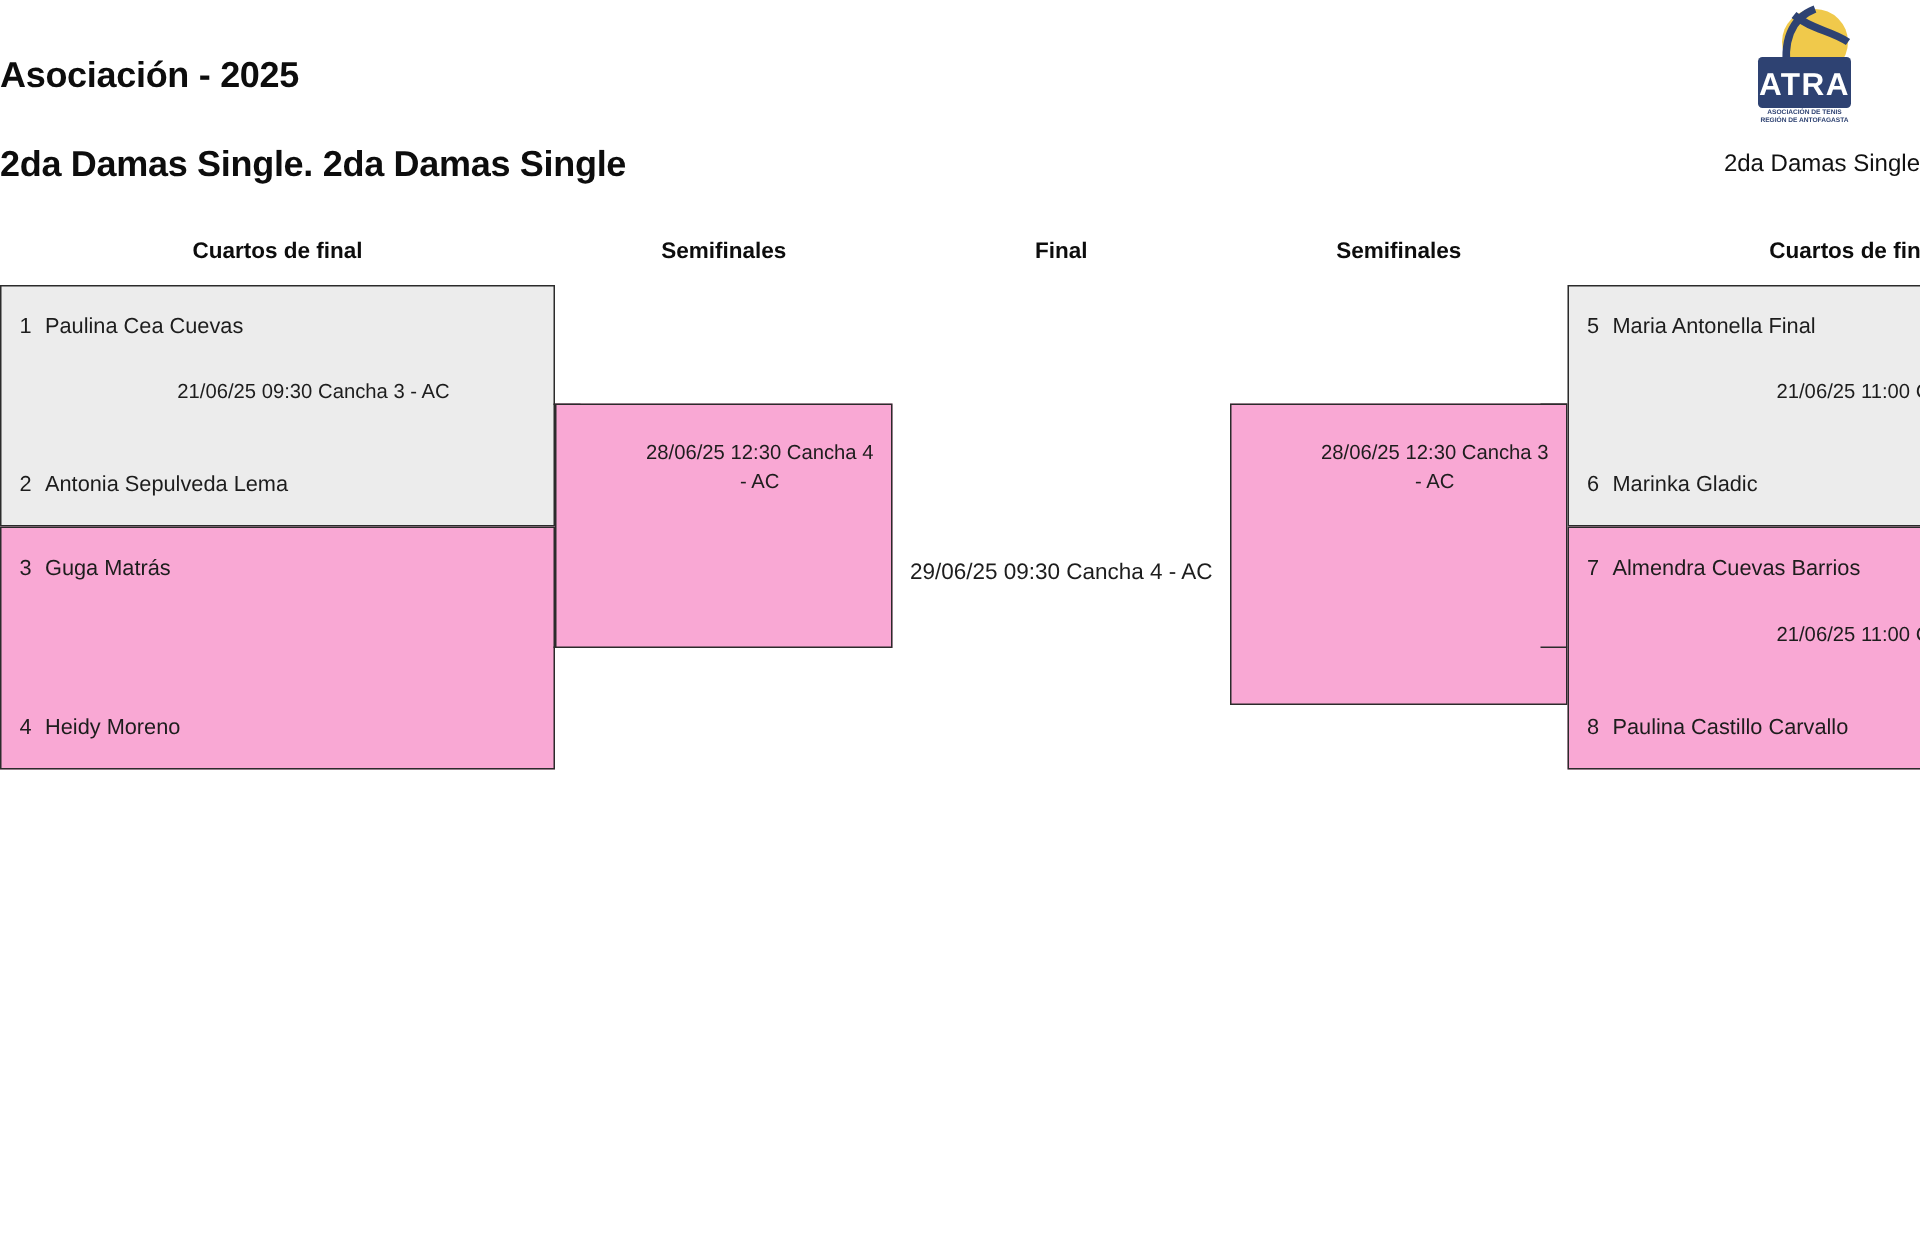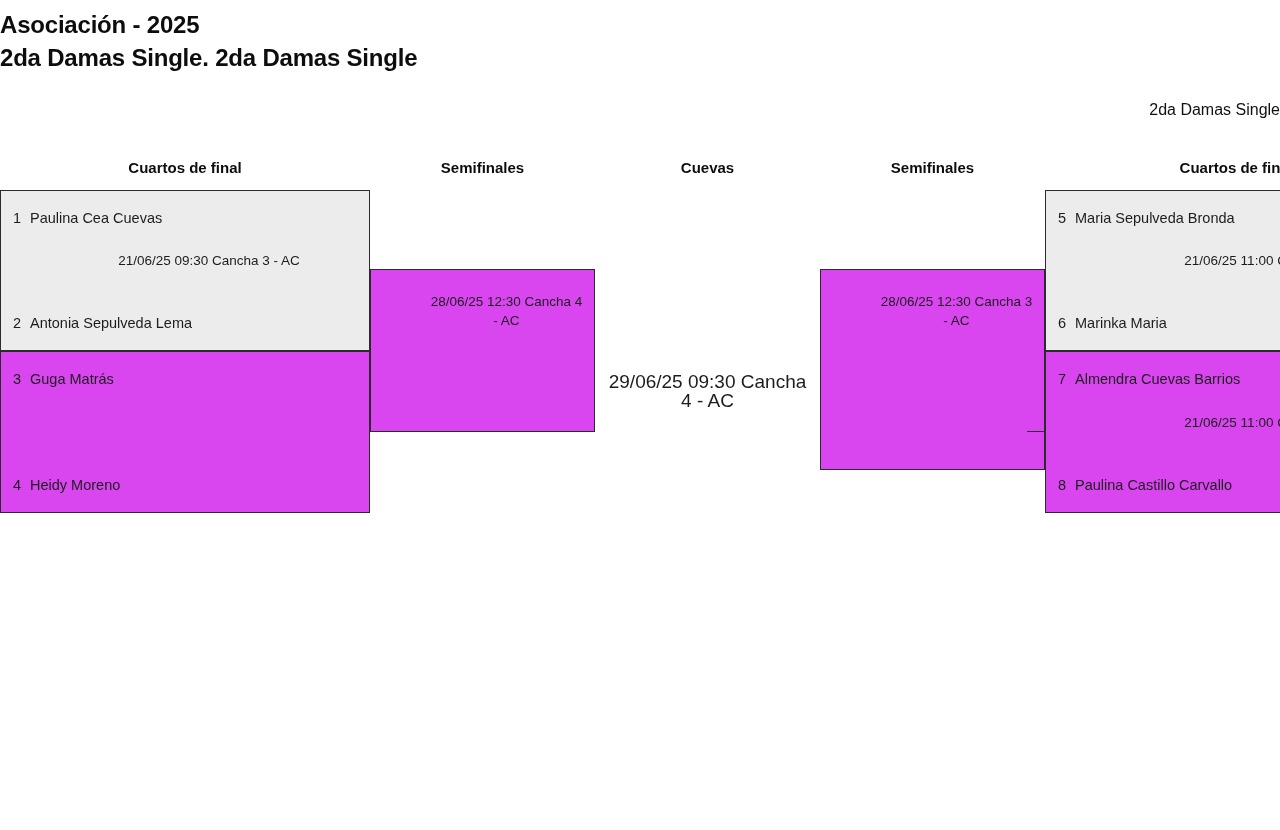--- a/index.html
+++ b/index.html
@@ -26,21 +26,21 @@
   .title-block {
     position: absolute;
     left: 0; top: 8px;
     font-size: 24px;
     font-weight: bold;
     line-height: 33px;
     letter-spacing: -0.2px;
     color: #0d0d0d;
     white-space: nowrap;
   }
-  .title-line { display: block; }
+  .title-line { display: block; margin-top: 26px; }
 
   
   .logo {
     position: absolute;
     right: 38px; top: 2px;
     width: 78px; height: 80px;
   }
   .logo-svg { display: block; width: 78px; height: 80px; }
 
   
@@ -83,21 +83,21 @@
     position: absolute;
     left: 0; top: 0;
     width: 1280px; height: 830px;
   }
 
   
   .match-box {
     position: absolute;
     box-sizing: border-box;
     border: 1px solid #2b2b2b;
-    background: #d946ef;
+    background: #f9a8d4;
   }
   .match-box.shaded { background: #ececec; }
 
   
   .player-row {
     position: absolute;
     left: 0;
     width: 100%;
     height: 22px;
     display: flex;
@@ -136,43 +136,57 @@
   
   .connector {
     position: absolute;
     height: 0;
     border-top: 1px solid #2b2b2b;
   }
 
   
   .final-info {
     position: absolute;
-    font-size: 19px;
+    font-size: 15px;
     line-height: 19px;
     color: #1d1d1d;
     text-align: center;
   }
 </style>
 </head>
 <body>
 
 <div class="page-header">
   <div class="title-block">
     <span class="title-line">Asociación - 2025</span>
     <span class="title-line">2da Damas Single. 2da Damas Single</span>
   </div>
 
+  <div class="logo">
+    <svg class="logo-svg" viewBox="0 0 78 80">
+
+      <circle cx="46" cy="26" r="22" fill="#f0c94b"></circle>
+      <path d="M46 4 C30 10 24 26 28 48" fill="none" stroke="#2e4272" stroke-width="5"></path>
+      <path d="M68 26 C56 18 44 18 32 8" fill="none" stroke="#2e4272" stroke-width="5"></path>
+
+      <rect x="8" y="36" width="62" height="34" rx="3" fill="#2e4272"></rect>
+      <text x="39" y="61" text-anchor="middle" fill="#ffffff" font-family="Liberation Sans, sans-serif" font-size="21" font-weight="bold" letter-spacing="1">ATRA</text>
+
+      <text x="39" y="74" text-anchor="middle" fill="#2e4272" font-family="Liberation Sans, sans-serif" font-size="4.4" font-weight="bold">ASOCIACIÓN DE TENIS</text>
+      <text x="39" y="79" text-anchor="middle" fill="#2e4272" font-family="Liberation Sans, sans-serif" font-size="4.4" font-weight="bold">REGIÓN DE ANTOFAGASTA</text>
+    </svg>
+  </div>
 </div>
 
 <div class="draw-title">2da Damas Single</div>
 
 <div class="round-headers">
   <div class="round-header rh-qf-left">Cuartos de final</div>
   <div class="round-header rh-sf-left">Semifinales</div>
-  <div class="round-header rh-final">Cuevas</div>
+  <div class="round-header rh-final">Final</div>
   <div class="round-header rh-sf-right">Semifinales</div>
   <div class="round-header rh-qf-right">Cuartos de fin</div>
 </div>
 
 <div class="bracket">
 
   <div class="match-box shaded" style="left:0px; top:190px; width:370px; height:161px;">
     <div class="player-row top">
       <span class="seed">1</span>
       <span class="pname">Paulina Cea Cuevas</span>
@@ -220,26 +234,26 @@
     <div class="player-row bottom align-right">
       <span class="pname"></span>
       <span class="seed"></span>
     </div>
   </div>
 
   <div class="connector" style="left:1027px; top:269px; width:18px;"></div>
   <div class="match-box shaded" style="left:1045px; top:190px; width:370px; height:161px;">
     <div class="player-row top">
       <span class="seed">5</span>
-      <span class="pname">Maria Sepulveda Bronda</span>
+      <span class="pname">Maria Antonella Final</span>
     </div>
     <div class="match-info" style="left:0; right:0; top:60px;">21/06/25 11:00 Cancha</div>
     <div class="player-row bottom">
       <span class="seed">6</span>
-      <span class="pname">Marinka Maria</span>
+      <span class="pname">Marinka Gladic</span>
     </div>
   </div>
 
   <div class="connector" style="left:1027px; top:431px; width:18px;"></div>
   <div class="match-box" style="left:1045px; top:351px; width:370px; height:162px;">
     <div class="player-row top">
       <span class="seed">7</span>
       <span class="pname">Almendra Cuevas Barrios</span>
     </div>
     <div class="match-info" style="left:0; right:0; top:61px;">21/06/25 11:00 Cancha</div>

